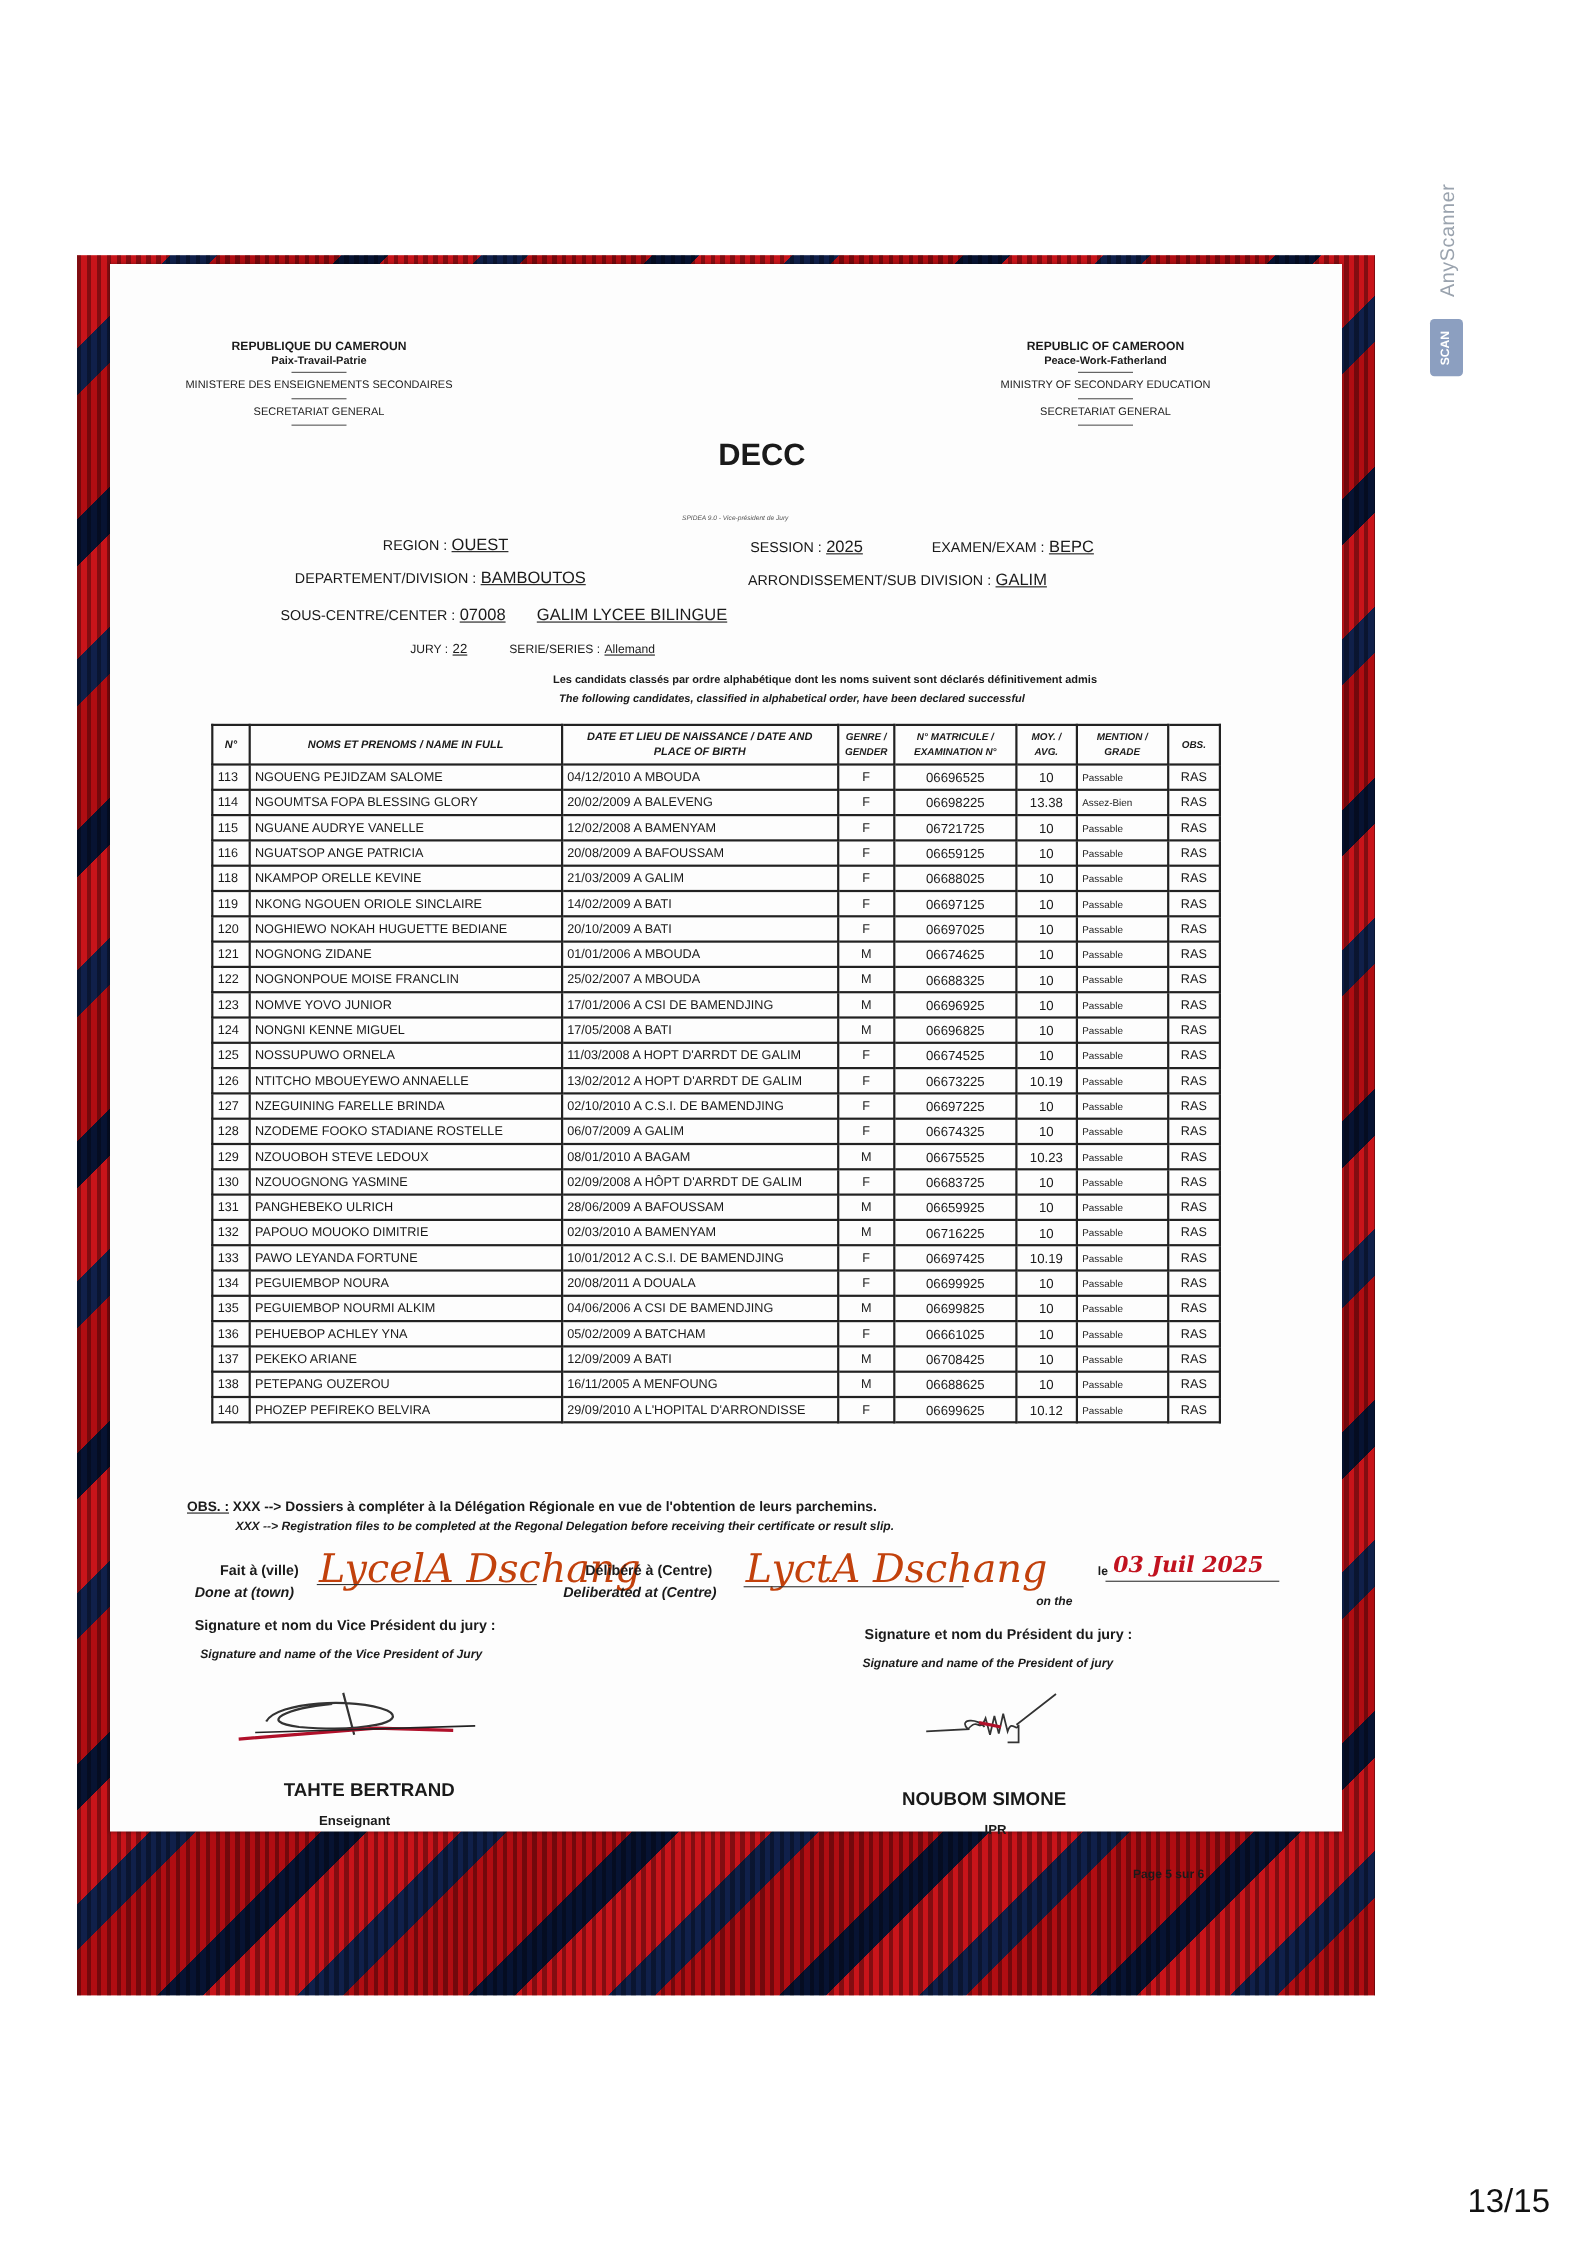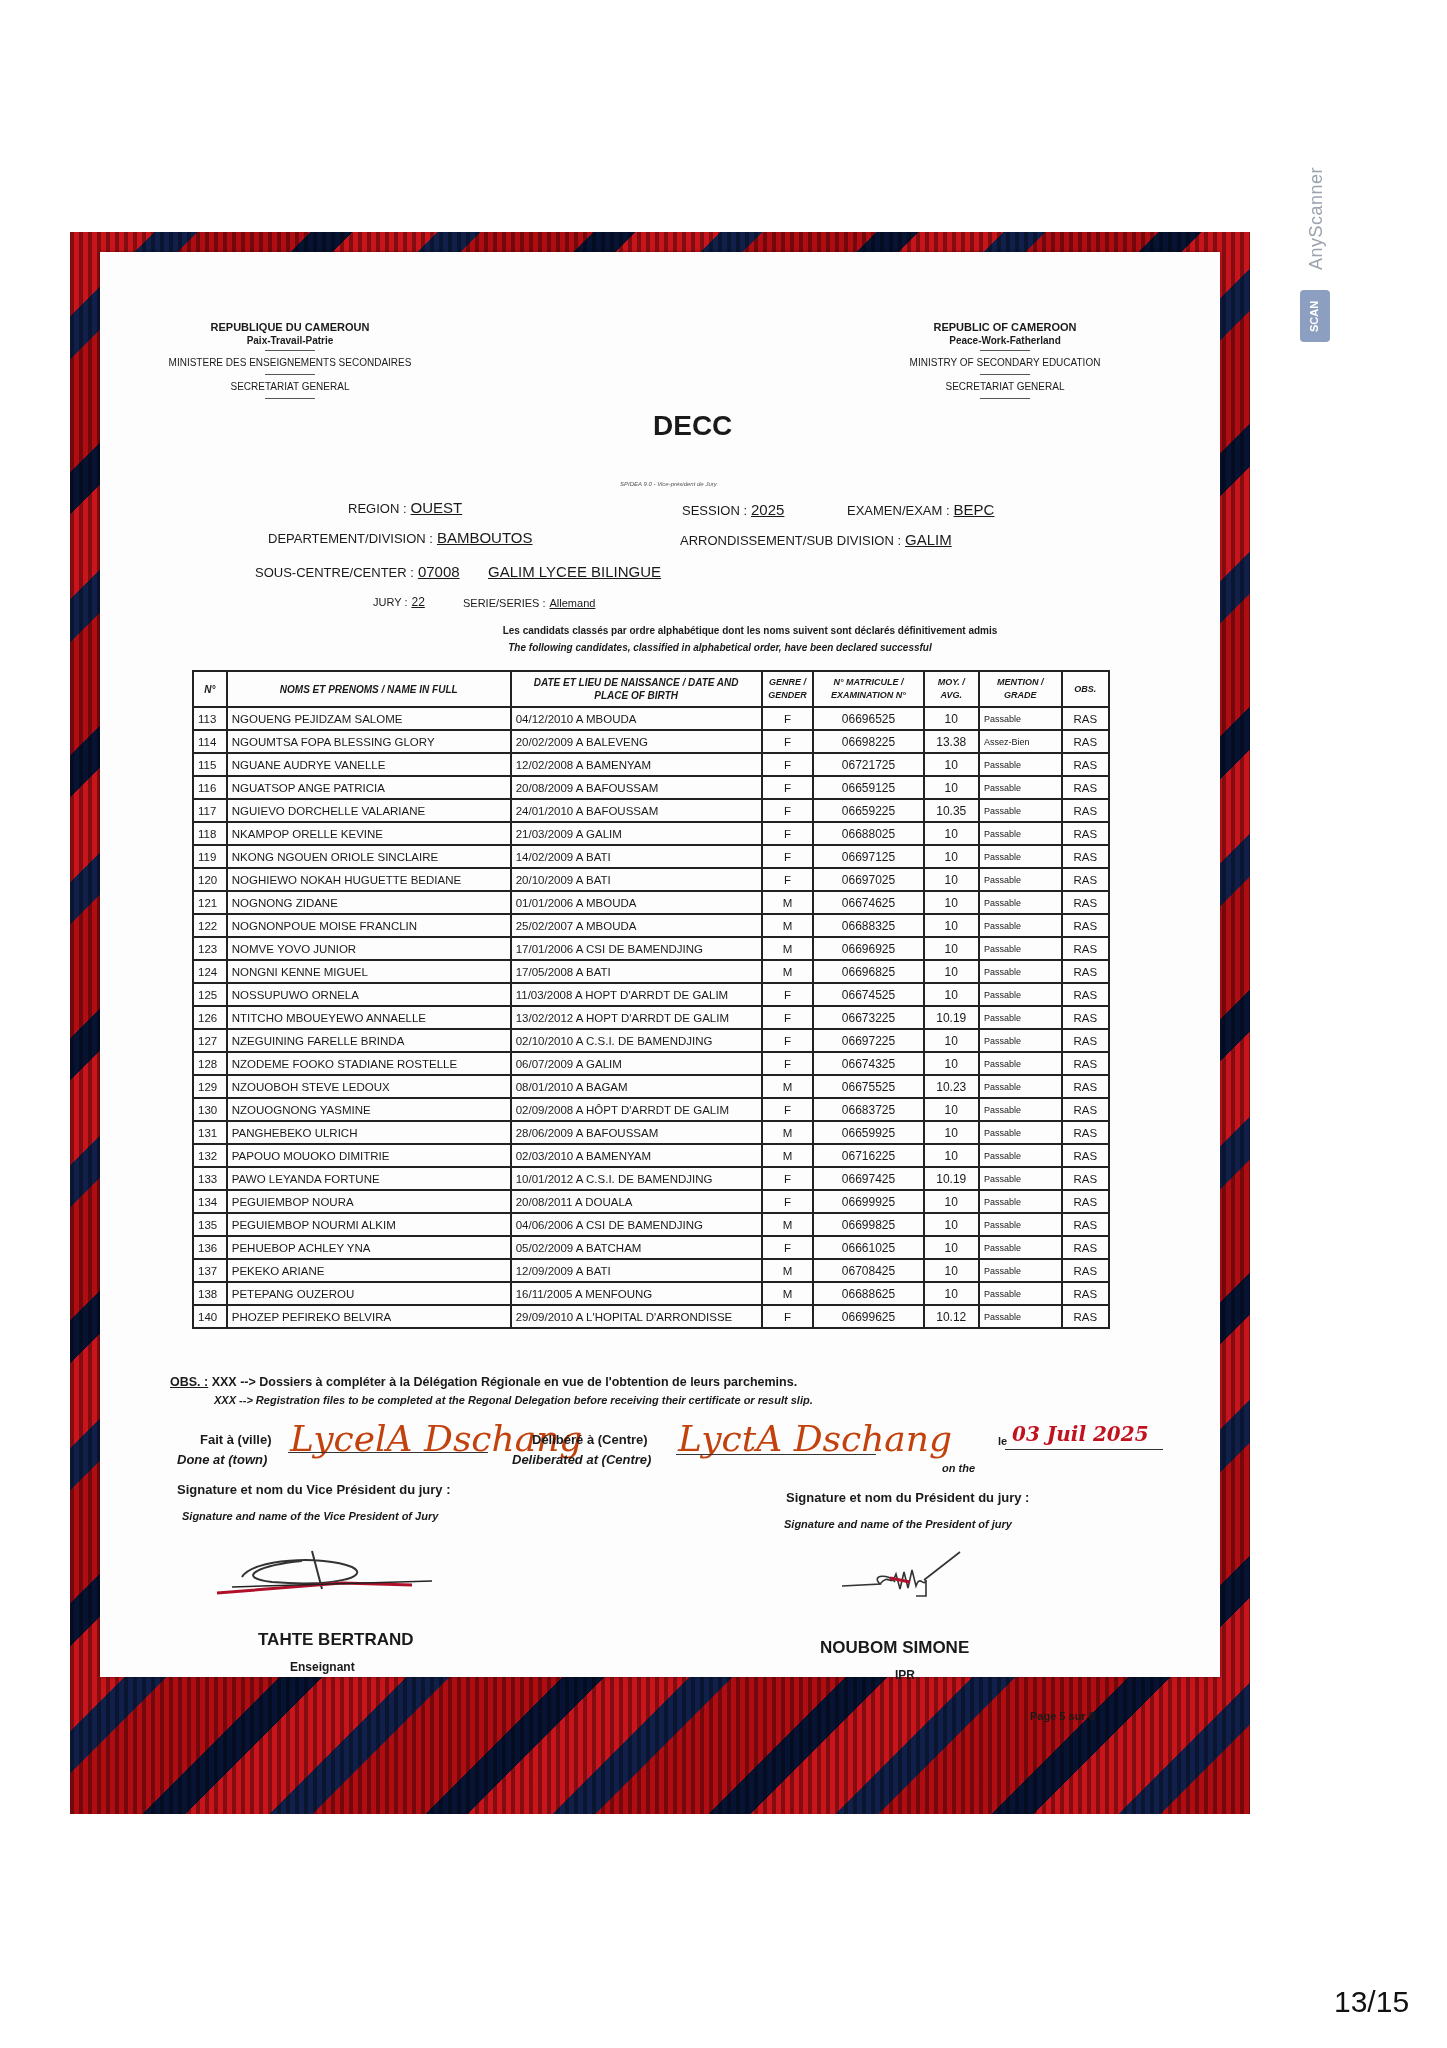--- a/index.html
+++ b/index.html
@@ -18,21 +18,21 @@
       background: #8c9fc0; border-radius: 4px; color: #fff; font-size: 11px; font-weight: bold;
     }
     .wm-logo span { position: absolute; left: 8px; top: 42px; transform-origin: 0 0; transform: rotate(-90deg); white-space: nowrap; }
     .scan-bg {
       position: absolute; left: 70px; top: 232px; width: 1180px; height: 1582px;
       background:
         repeating-linear-gradient(90deg, rgba(0,0,0,0.35) 0 4px, transparent 4px 9px),
         repeating-linear-gradient(135deg, #c8141a 0 60px, #10204a 60px 90px, #b00d12 90px 170px, #071332 170px 200px);
     }
     .page {
-      position: absolute; left: 100px; top: 252px; width: 1120px; height: 1425px;
+      position: absolute; left: 100px; top: 240px; width: 1120px; height: 1425px;
       background: #fdfdfd; box-shadow: 0 0 3px rgba(0,0,0,0.4);
     }
     .hdr-block { position: absolute; text-align: center; font-size: 11px; line-height: 16px; }
     .hdr-block .b { font-weight: bold; }
     .hdr-block .rule { display: block; margin: 3px auto 4px; width: 50px; border-top: 1px solid #555; height: 0; }
     .decc { position: absolute; left: 553px; top: 158px; font-size: 28px; font-weight: bold; }
     .title {
       position: absolute; left: 335px; top: 200px; font-family: "Liberation Serif", serif;
       font-size: 23px; font-weight: bold; font-style: italic;
     }
@@ -190,30 +190,20 @@
           <td>116</td>
           <td>NGUATSOP ANGE PATRICIA</td>
           <td>20/08/2009 A BAFOUSSAM</td>
           <td class="c">F</td>
           <td class="c num">06659125</td>
           <td class="c num">10</td>
           <td class="mention">Passable</td>
           <td class="c">RAS</td>
         </tr>
         <tr>
-          <td>117</td>
-          <td>NGUIEVO DORCHELLE VALARIANE</td>
-          <td>24/01/2010 A BAFOUSSAM</td>
-          <td class="c">F</td>
-          <td class="c num">06659225</td>
-          <td class="c num">10.35</td>
-          <td class="mention">Passable</td>
-          <td class="c">RAS</td>
-        </tr>
-        <tr>
           <td>118</td>
           <td>NKAMPOP ORELLE KEVINE</td>
           <td>21/03/2009 A GALIM</td>
           <td class="c">F</td>
           <td class="c num">06688025</td>
           <td class="c num">10</td>
           <td class="mention">Passable</td>
           <td class="c">RAS</td>
         </tr>
         <tr>

